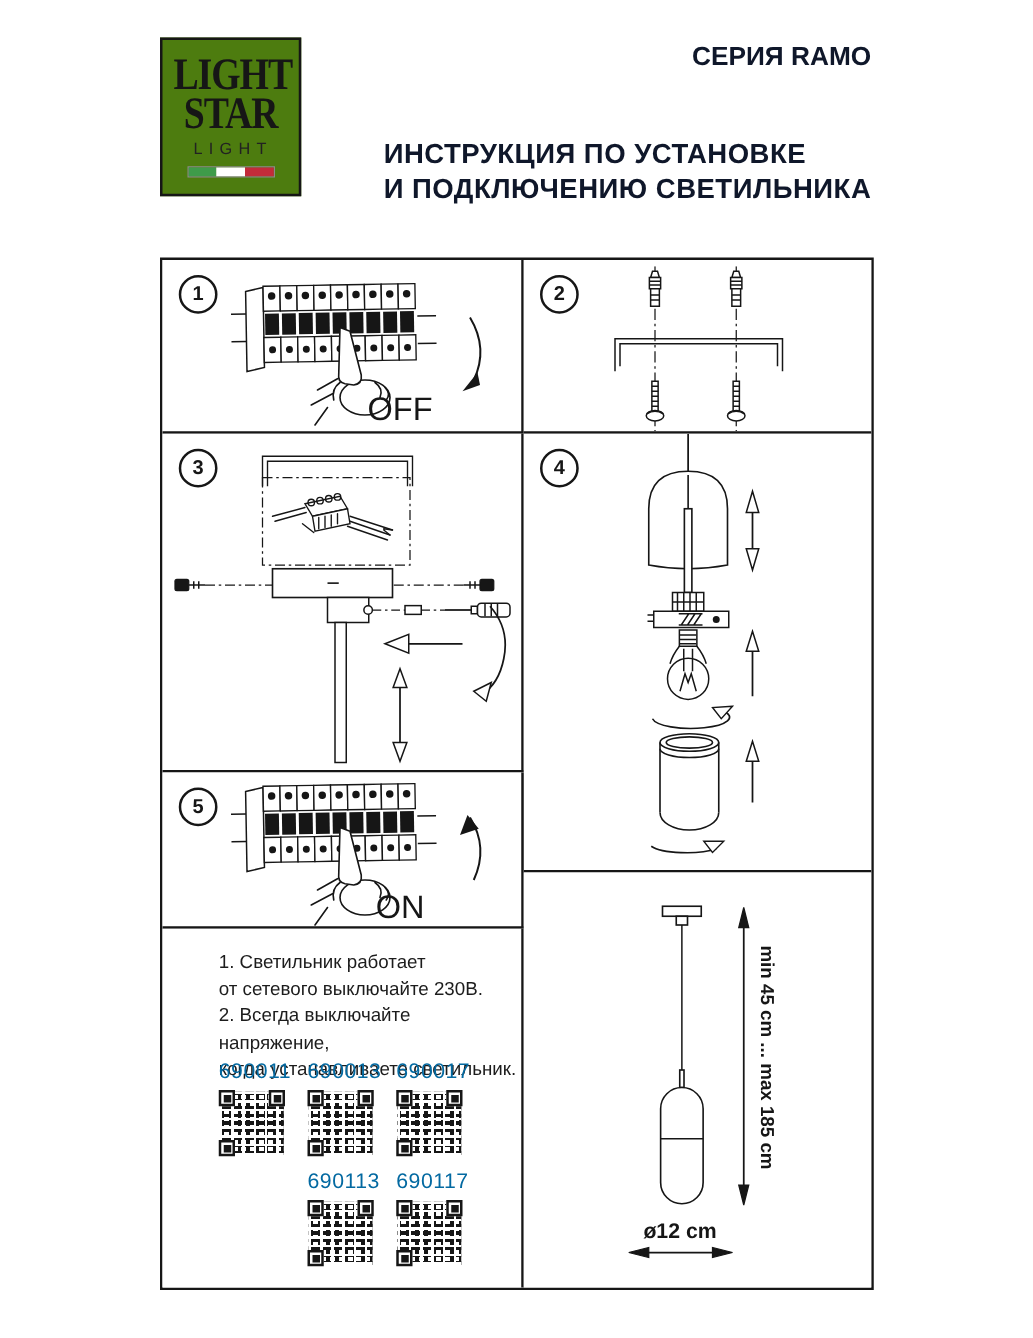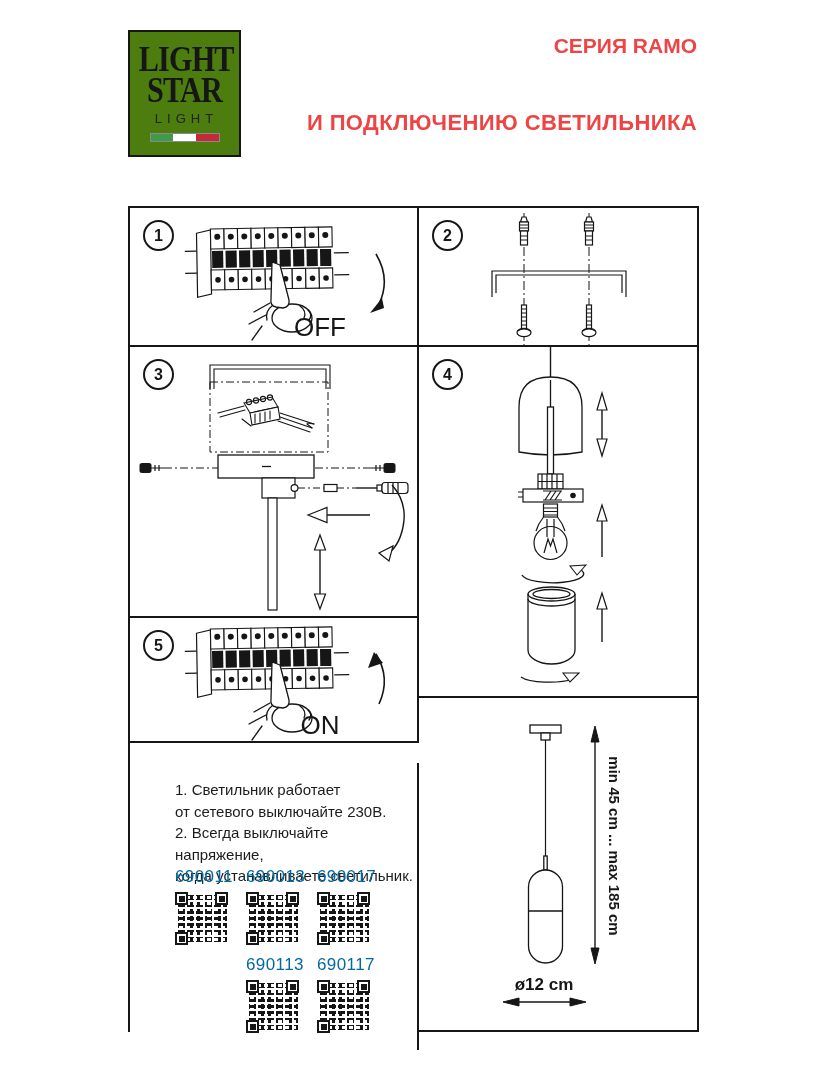--- a/index.html
+++ b/index.html
@@ -22,37 +22,37 @@
   .logo-word.first{margin-top:12px;}
   .logo-group{
     font-size:13px;letter-spacing:5px;margin-top:5px;margin-left:4px;color:#222;
   }
   .flag{
     width:70px;height:9px;margin:7px auto 0 auto;display:flex;
     border:1px solid #8a8a8a;box-sizing:border-box;
   }
   .flag>div{flex:1;}
   .hdr{
-    position:absolute;right:129px;font-weight:bold;color:#ef4444;
+    position:absolute;right:129px;font-weight:bold;color:#0f172a;
     white-space:nowrap;
   }
   .hdr-top{top:31px;font-size:21px;line-height:30px;}
   .hdr-main{top:109px;font-size:22px;line-height:28px;letter-spacing:.4px;}
   
   .grid{
     position:absolute;left:128px;top:206px;width:567px;height:822px;
     border:2px solid #161616;
   }
   .panel{position:absolute;box-sizing:border-box;background:#fff;}
   .p1{left:0;top:0;width:289px;height:139px;border-right:2px solid #161616;border-bottom:2px solid #161616;}
   .p2{left:289px;top:0;right:0;height:139px;border-bottom:2px solid #161616;}
   .p3{left:0;top:139px;width:289px;height:271px;border-right:2px solid #161616;border-bottom:2px solid #161616;}
   .p4{left:289px;top:139px;right:0;height:351px;border-bottom:2px solid #161616;}
   .p5{left:0;top:410px;width:289px;height:125px;border-right:2px solid #161616;border-bottom:2px solid #161616;}
-  .p6{left:0;top:535px;width:289px;height:287px;border-right:2px solid #161616;margin-top:20px;}
+  .p6{left:0;top:535px;width:289px;height:287px;border-right:2px solid #161616;}
   .p7{left:289px;top:490px;right:0;height:332px;}
   .stepnum{
     position:absolute;left:13px;top:12px;width:27px;height:27px;border:2px solid #161616;
     border-radius:50%;display:flex;align-items:center;justify-content:center;
     font-size:16px;font-weight:bold;background:#fff;z-index:3;
   }
   .art{position:absolute;}
   svg{display:block;}
   .svg-label{font-family:"Liberation Sans", sans-serif;font-size:26px;fill:#161616;}
   .dim-label{font-family:"Liberation Sans", sans-serif;font-size:15px;font-weight:bold;fill:#161616;}
@@ -120,20 +120,21 @@
     <div style="background:#3f9b4a"></div>
     <div style="background:#ffffff"></div>
     <div style="background:#c22b3a"></div>
   </div>
 </div>
 
 <div class="hdr hdr-top">
   <div>СЕРИЯ RAMO</div>
 </div>
 <div class="hdr hdr-main">
+  <div>ИНСТРУКЦИЯ ПО УСТАНОВКЕ</div>
   <div>И ПОДКЛЮЧЕНИЮ СВЕТИЛЬНИКА</div>
 </div>
 
 <div class="grid">
 
   <div class="panel p1">
     <div class="stepnum">1</div>
     <svg class="art" style="left:40px;top:10px" width="245" height="128" viewBox="0 0 245 128">
       <use href="#breaker" transform="translate(15,8) rotate(-1 82 36)"></use>
       <use href="#point-hand" transform="translate(72,44)"></use>

